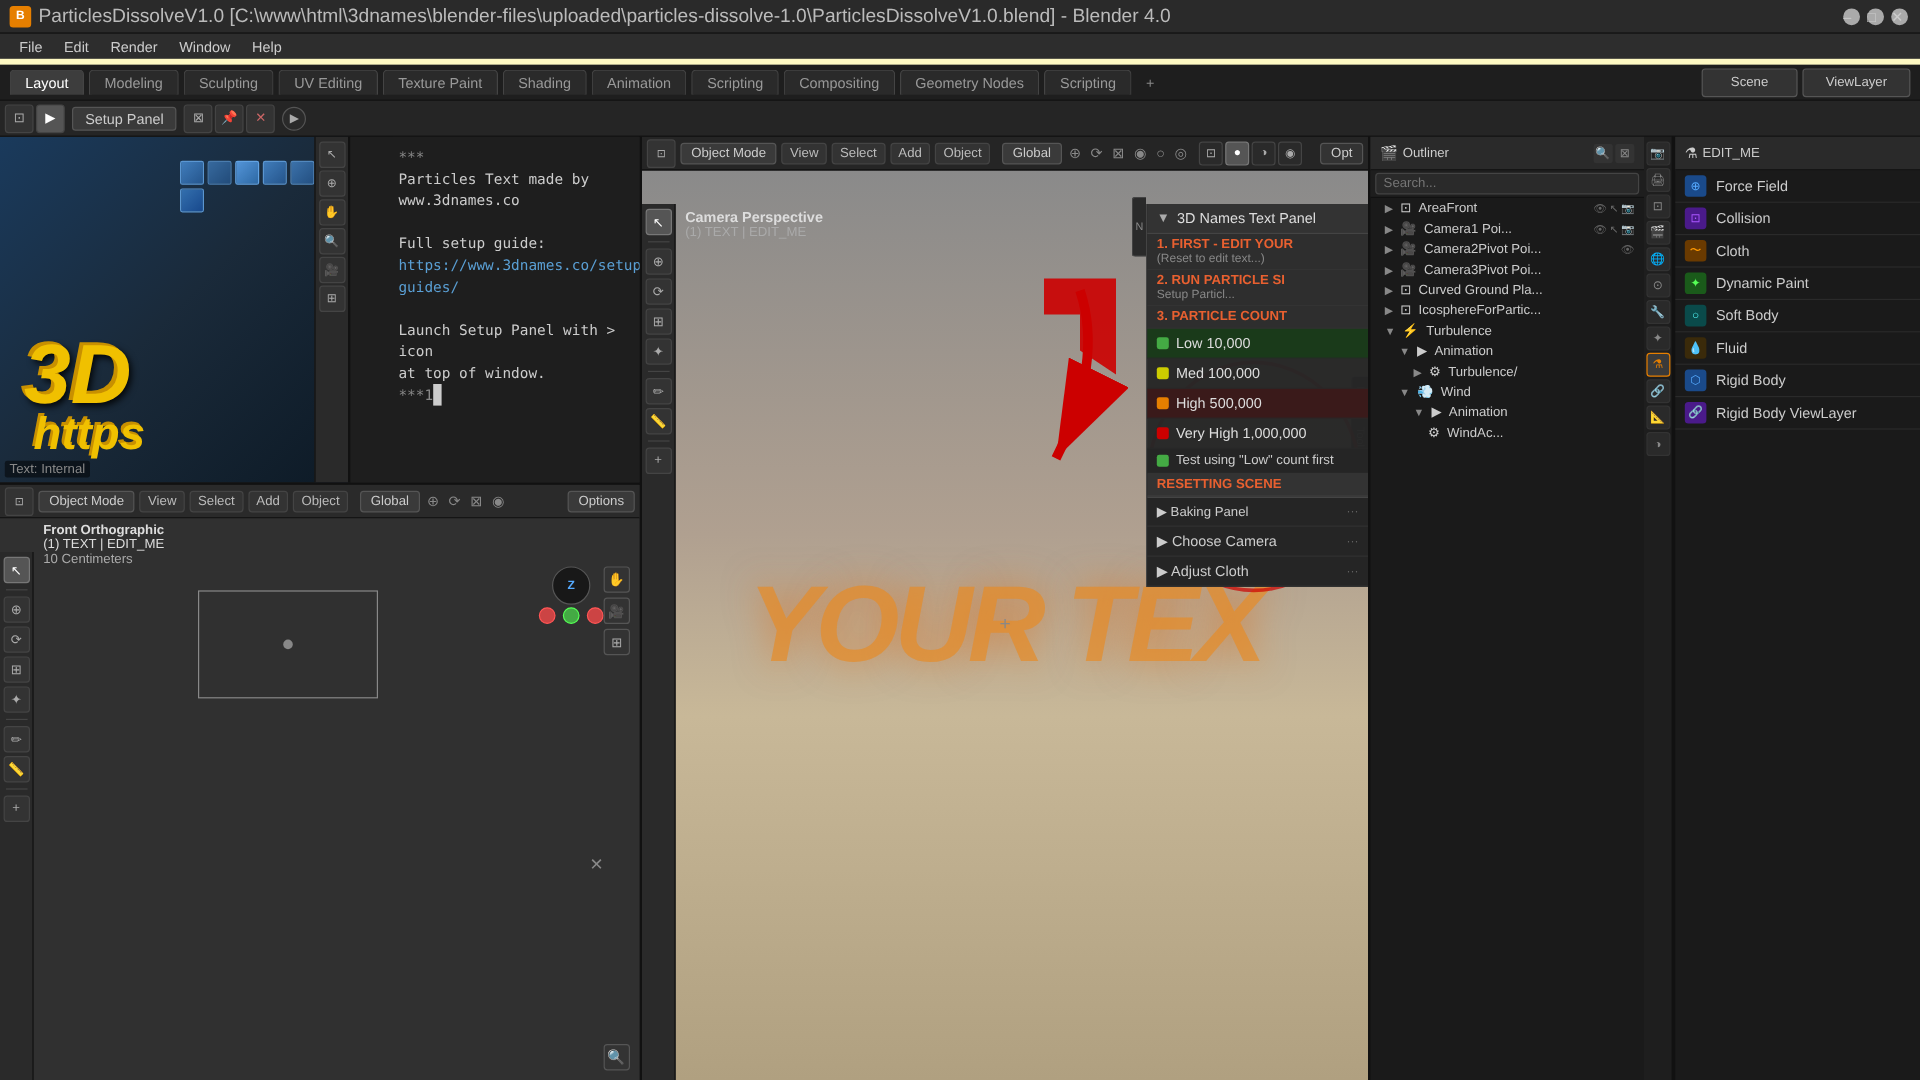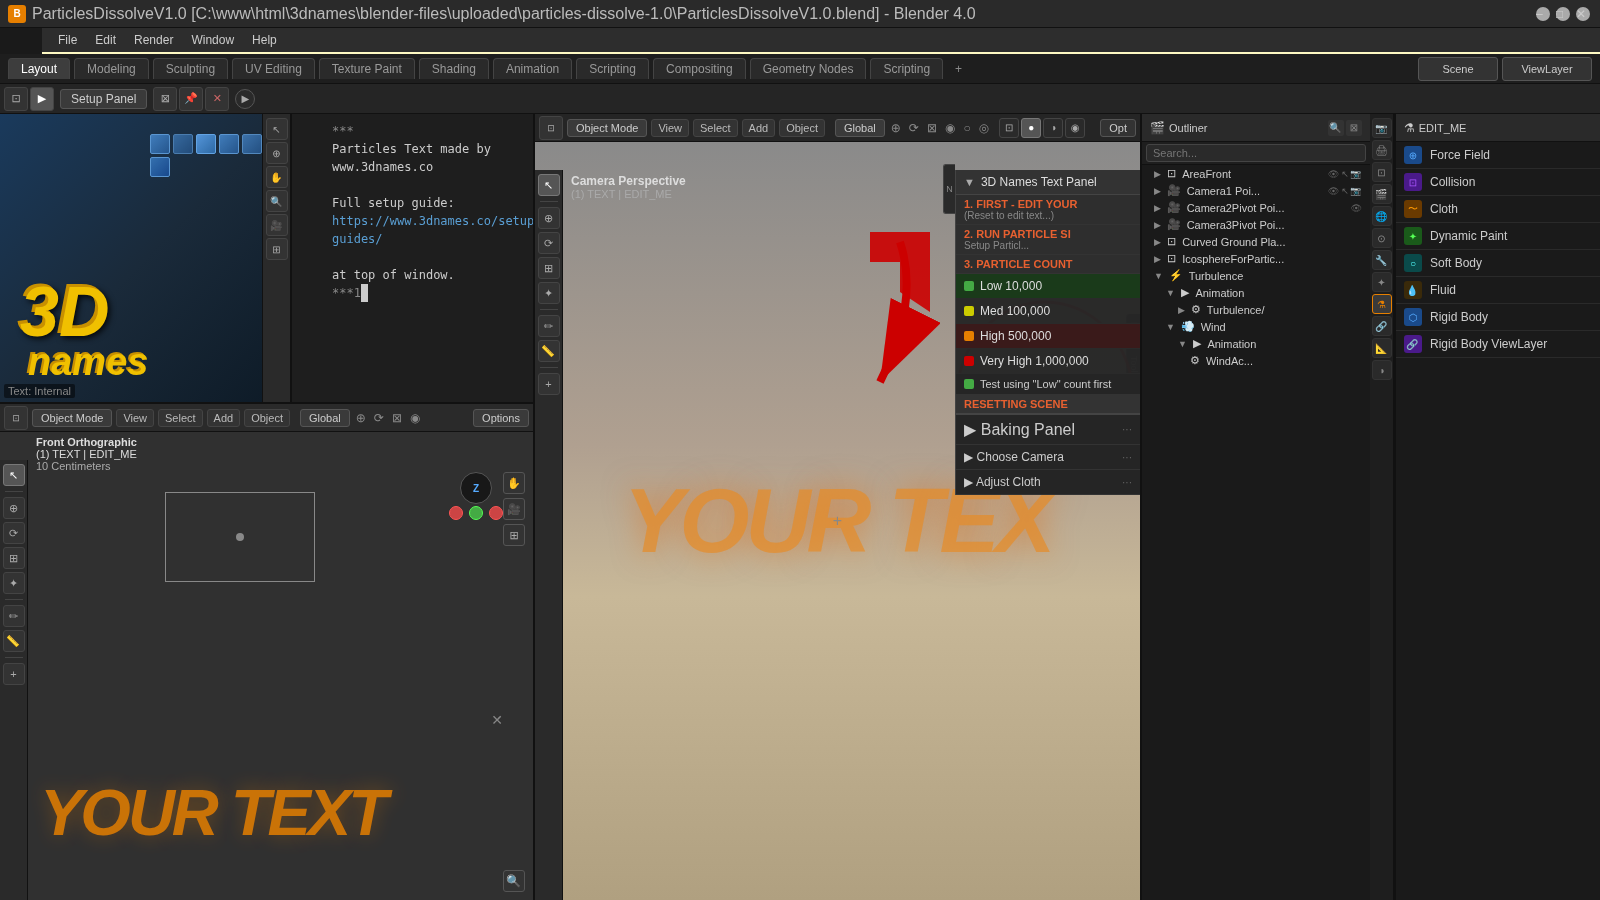--- a/index.html
+++ b/index.html
@@ -32,23 +32,22 @@
     .wc-max { background: #aaa; }
     .wc-close { background: #aaa; }
 
     
     #menu-bar {
       height: 26px;
       background: #2d2d2d;
       display: flex;
       align-items: center;
       padding: 0 8px;
-      border-bottom: 2px solid #fef9c3;
+      border-bottom: 5px solid #fef9c3;
       gap: 2px;
-      margin-left: 42px;
     }
     .menu-item {
       padding: 2px 8px;
       border-radius: 3px;
       cursor: pointer;
       font-size: 12px;
       color: #ccc;
     }
 
     
@@ -625,21 +624,21 @@
             <div class="cube-block" style="opacity:0.9;background:linear-gradient(135deg,#5aa0e9,#3070b0);"></div>
             <div class="cube-block"></div>
             <div class="cube-block" style="opacity:0.7;"></div>
             <div class="cube-block" style="background:linear-gradient(135deg,#3a80c9,#1850a0);"></div>
           </div>
 
           <div style="position:absolute;bottom:50px;left:20px;">
             <span style="font-size:70px;font-weight:900;color:#f0c000;font-style:italic;text-shadow:-3px -3px 0 #c89000,2px 2px 6px rgba(0,0,0,0.9);">3D</span>
           </div>
           <div style="position:absolute;bottom:18px;left:28px;">
-            <span style="font-size:38px;font-weight:900;color:#f0c000;font-style:italic;text-shadow:-2px -2px 0 #c89000;">names</span>
+            <span style="font-size:38px;font-weight:900;color:#f0c000;font-style:italic;text-shadow:-2px -2px 0 #c89000;">https</span>
           </div>
         </div>
         <div id="preview-toolbar">
           <div class="preview-tool-btn">↖</div>
           <div class="preview-tool-btn">⊕</div>
           <div class="preview-tool-btn">✋</div>
           <div class="preview-tool-btn">🔍</div>
           <div class="preview-tool-btn">🎥</div>
           <div class="preview-tool-btn">⊞</div>
         </div>
@@ -656,20 +655,21 @@
           <div>8</div>
           <div>9</div>
         </div>
         <div id="code-area">
           <div style="color:#888;">***</div>
           <div>Particles Text made by www.3dnames.co</div>
           <div>&nbsp;</div>
           <div>Full setup guide:</div>
           <div style="color:#5a9fd4;">https://www.3dnames.co/setup-guides/</div>
           <div>&nbsp;</div>
+          <div>Launch Setup Panel with &gt; icon</div>
           <div>at top of window.</div>
           <div style="color:#888;">***1<span style="background:#ccc;color:#1e1e1e;width:7px;display:inline-block;">&nbsp;</span></div>
         </div>
       </div>
     </div>
 
     <div id="viewport-bottom">
       <div id="viewport-bottom-mode">
         <div class="panel-icon-btn" style="font-size:9px;">⊡</div>
         <div class="mode-dropdown">Object Mode</div>
@@ -715,21 +715,20 @@
           <div style="display:flex;gap:6px;">
             <div style="width:14px;height:14px;border-radius:50%;background:#c44;border:1px solid #f55;"></div>
             <div style="width:14px;height:14px;border-radius:50%;background:#4a4;border:1px solid #5f5;"></div>
             <div style="width:14px;height:14px;border-radius:50%;background:#c44;border:1px solid #f55;"></div>
           </div>
         </div>
 
         <div id="selection-rect"></div>
         <div id="selection-dot"></div>
 
-        <div style="position:absolute;bottom:50px;left:40px;font-size:65px;font-weight:900;color:#e67f00;font-style:italic;letter-spacing:-3px;opacity:0.85;text-shadow:0 0 20px rgba(230,127,0,0.4);">YOUR TEXT</div>
 
         <div style="position:absolute;bottom:8px;right:8px;">
           <div style="width:22px;height:22px;background:#333;border-radius:3px;border:1px solid #555;display:flex;align-items:center;justify-content:center;font-size:12px;color:#aaa;cursor:pointer;">🔍</div>
         </div>
 
         <div style="position:absolute;right:8px;top:40px;display:flex;flex-direction:column;gap:4px;">
           <div style="width:22px;height:22px;background:#333;border-radius:3px;border:1px solid #555;display:flex;align-items:center;justify-content:center;font-size:11px;color:#aaa;cursor:pointer;">✋</div>
           <div style="width:22px;height:22px;background:#333;border-radius:3px;border:1px solid #555;display:flex;align-items:center;justify-content:center;font-size:11px;color:#aaa;cursor:pointer;">🎥</div>
           <div style="width:22px;height:22px;background:#333;border-radius:3px;border:1px solid #555;display:flex;align-items:center;justify-content:center;font-size:11px;color:#aaa;cursor:pointer;">⊞</div>
         </div>
@@ -847,21 +846,21 @@
               <div style="width:10px;height:10px;border-radius:2px;background:#4a4;flex-shrink:0;"></div>
               <span style="font-size:11px;color:#ccc;">Test using "Low" count first</span>
             </div>
           </div>
 
           <div style="padding:3px 8px;background:#333;border-bottom:1px solid #444;">
             <div style="font-size:11px;color:#e86030;font-weight:bold;">RESETTING SCENE</div>
           </div>
 
           <div style="padding:5px 8px;background:#252525;border-top:1px solid #444;border-bottom:1px solid #333;cursor:pointer;display:flex;align-items:center;justify-content:space-between;">
-            <span style="font-size:16px;color:#ccc;">▶ <span>Baking Panel</span></span>
+            <span style="font-size:11px;color:#ccc;">▶ <span>Baking Panel</span></span>
             <span style="font-size:10px;color:#666;">···</span>
           </div>
 
           <div style="padding:5px 8px;background:#252525;border-bottom:1px solid #333;cursor:pointer;display:flex;align-items:center;justify-content:space-between;">
             <span style="font-size:12px;color:#ccc;">▶ <span>Choose Camera</span></span>
             <span style="font-size:10px;color:#666;">···</span>
           </div>
 
           <div style="padding:5px 8px;background:#252525;border-bottom:1px solid #333;cursor:pointer;display:flex;align-items:center;justify-content:space-between;">
             <span style="font-size:12px;color:#ccc;">▶ <span>Adjust Cloth</span></span>

